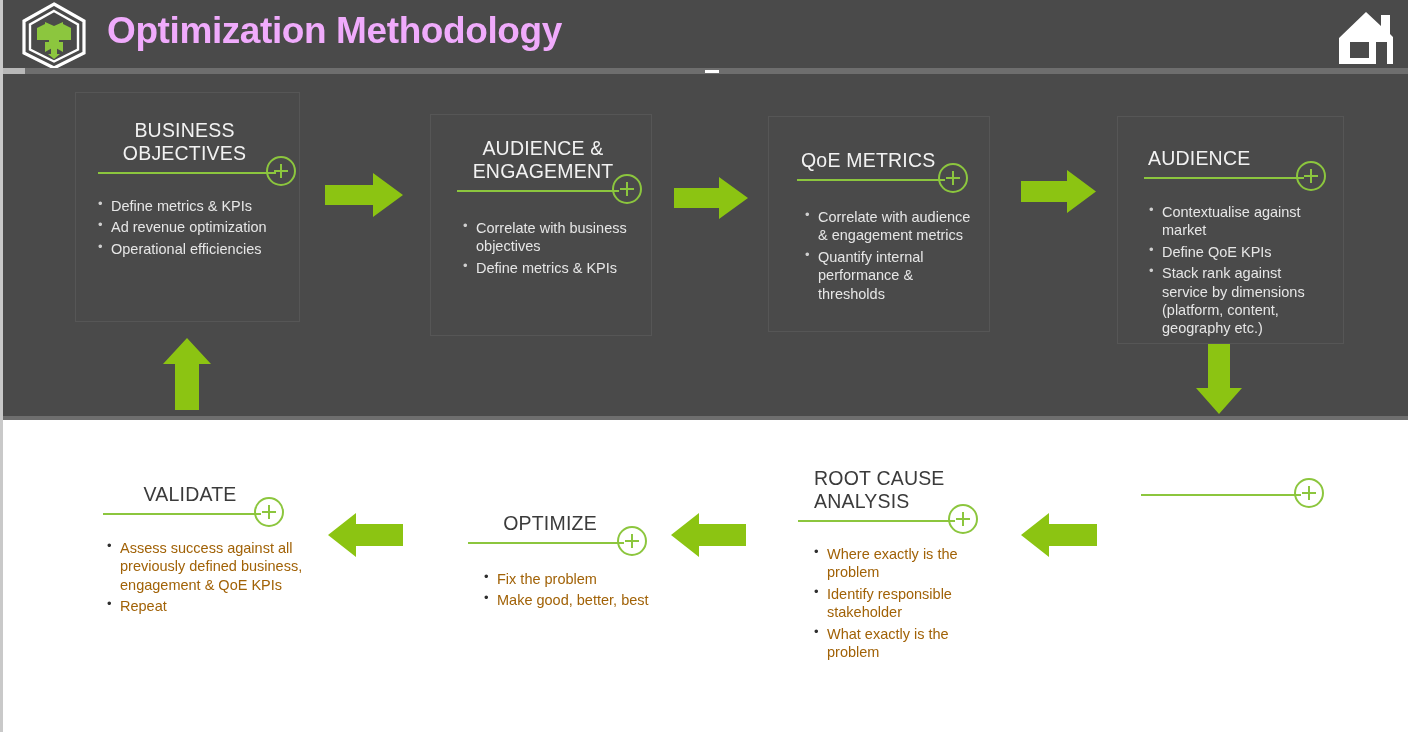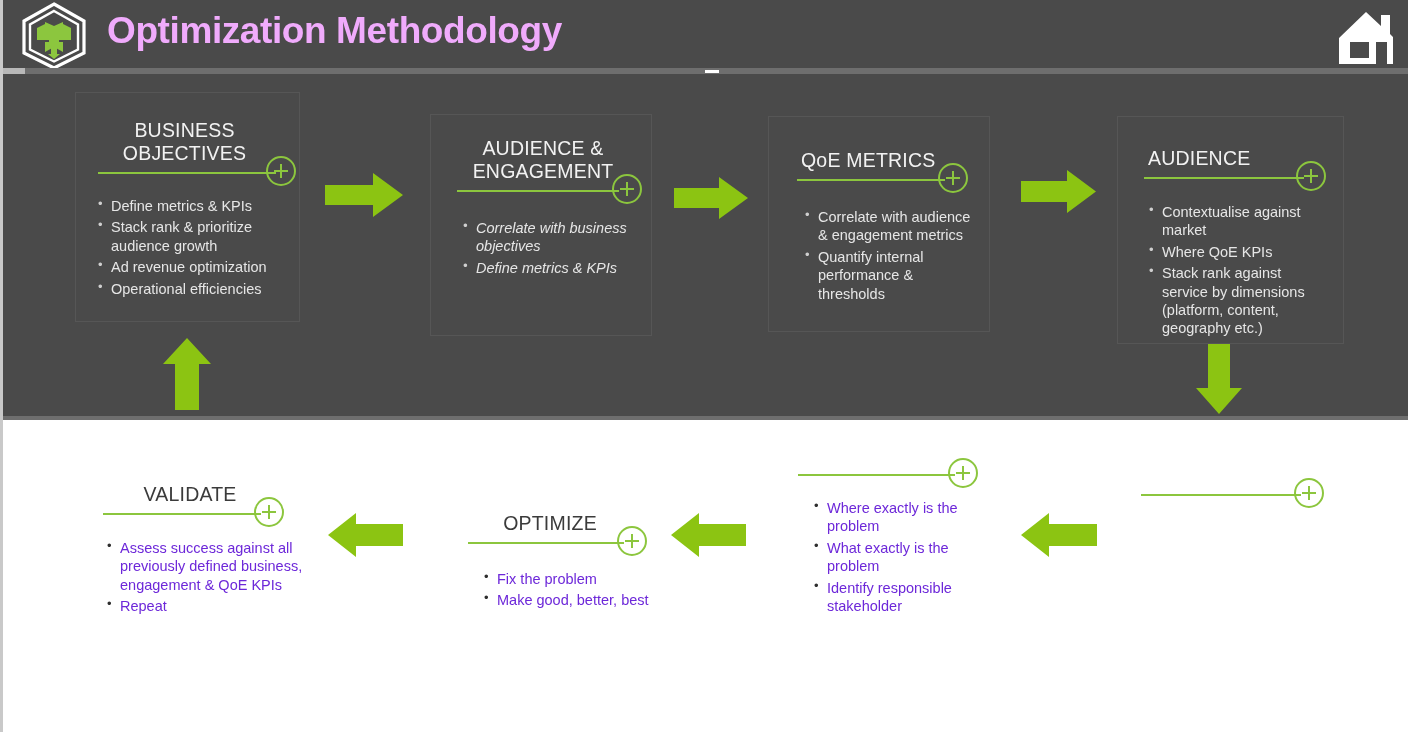--- a/index.html
+++ b/index.html
@@ -158,21 +158,21 @@
     margin-bottom: 3px;
   }
   ul.bullets li::before {
     content: "\2022";
     position: absolute;
     left: 0; top: -1px;
     font-size: 13px;
   }
   .card.dark ul.bullets li { color: #e6e6e6; }
   .card.dark ul.bullets li::before { color: #cfcfcf; }
-  .card.light ul.bullets li { color: #6d28d9; }
+  .card.light ul.bullets li { color: #a16207; }
   .card.light ul.bullets li::before { color: #2e2e2e; }
 
   
   .arrow { position: absolute; }
   .arrow svg { display: block; }
 </style>
 </head>
 <body>
 
 <div id="slide">
@@ -214,36 +214,35 @@
     <div class="card-head">
       <div class="card-title" style="text-align:center; padding-right:10px;">BUSINESS
 OBJECTIVES</div>
       <div class="rule-row">
         <div class="rule" style="width:178px;"></div>
         <div class="plus" style="left:168px;"></div>
       </div>
     </div>
     <ul class="bullets">
       <li>Define metrics &amp; KPIs</li>
-      <li>Stack rank &amp; prioritize audience growth</li>
       <li>Ad revenue optimization</li>
       <li>Operational efficiencies</li>
     </ul>
   </div>
 
   <div class="card dark boxed" style="left:427px; top:114px; width:222px; height:222px; padding:22px 18px 10px 26px;">
     <div class="card-head">
       <div class="card-title" style="text-align:center; padding-right:4px;">AUDIENCE &amp;
 ENGAGEMENT</div>
       <div class="rule-row">
         <div class="rule" style="width:162px;"></div>
         <div class="plus" style="left:155px;"></div>
       </div>
     </div>
-    <ul class="bullets" style="margin-top:13px; padding-left:6px;font-style:italic;">
+    <ul class="bullets" style="margin-top:13px; padding-left:6px;">
       <li>Correlate with business objectives</li>
       <li>Define metrics &amp; KPIs</li>
     </ul>
   </div>
 
   <div class="card dark boxed" style="left:765px; top:116px; width:222px; height:216px; padding:32px 18px 10px 28px;">
     <div class="card-head">
       <div class="card-title" style="padding-left:4px;">QoE METRICS</div>
       <div class="rule-row">
         <div class="rule" style="width:148px;"></div>
@@ -259,21 +258,21 @@
   <div class="card dark boxed" style="left:1114px; top:116px; width:227px; height:228px; padding:30px 16px 10px 26px;">
     <div class="card-head">
       <div class="card-title" style="padding-left:4px;">AUDIENCE</div>
       <div class="rule-row">
         <div class="rule" style="width:160px;"></div>
         <div class="plus" style="left:152px;"></div>
       </div>
     </div>
     <ul class="bullets" style="margin-top:10px; padding-left:5px;">
       <li>Contextualise against market</li>
-      <li>Where QoE KPIs</li>
+      <li>Define QoE KPIs</li>
       <li>Stack rank against service by dimensions (platform, content, geography etc.)</li>
     </ul>
   </div>
 
   <div class="card light" style="left:100px; top:483px; width:200px; height:170px;">
     <div class="card-head">
       <div class="card-title" style="text-align:center; padding-right:26px;">VALIDATE</div>
       <div class="rule-row">
         <div class="rule" style="width:158px;"></div>
         <div class="plus" style="left:151px;"></div>
@@ -294,29 +293,31 @@
       </div>
     </div>
     <ul class="bullets" style="margin-top:12px; padding-left:16px;">
       <li>Fix the problem</li>
       <li>Make good, better, best</li>
     </ul>
   </div>
 
   <div class="card light" style="left:795px; top:467px; width:195px; height:180px;">
     <div class="card-head">
+      <div class="card-title" style="padding-left:16px;">ROOT CAUSE
+ANALYSIS</div>
       <div class="rule-row">
         <div class="rule" style="width:157px;"></div>
         <div class="plus" style="left:150px;"></div>
       </div>
     </div>
     <ul class="bullets" style="margin-top:9px; padding-left:16px;">
       <li>Where exactly is the problem</li>
+      <li>Identify responsible stakeholder</li>
       <li>What exactly is the problem</li>
-      <li>Identify responsible stakeholder</li>
     </ul>
   </div>
 
   <div class="card light" style="left:1138px; top:487px; width:200px; height:160px;">
     <div class="card-head">
       <div class="rule-row">
         <div class="rule" style="width:160px;"></div>
         <div class="plus" style="left:153px;"></div>
       </div>
     </div>

